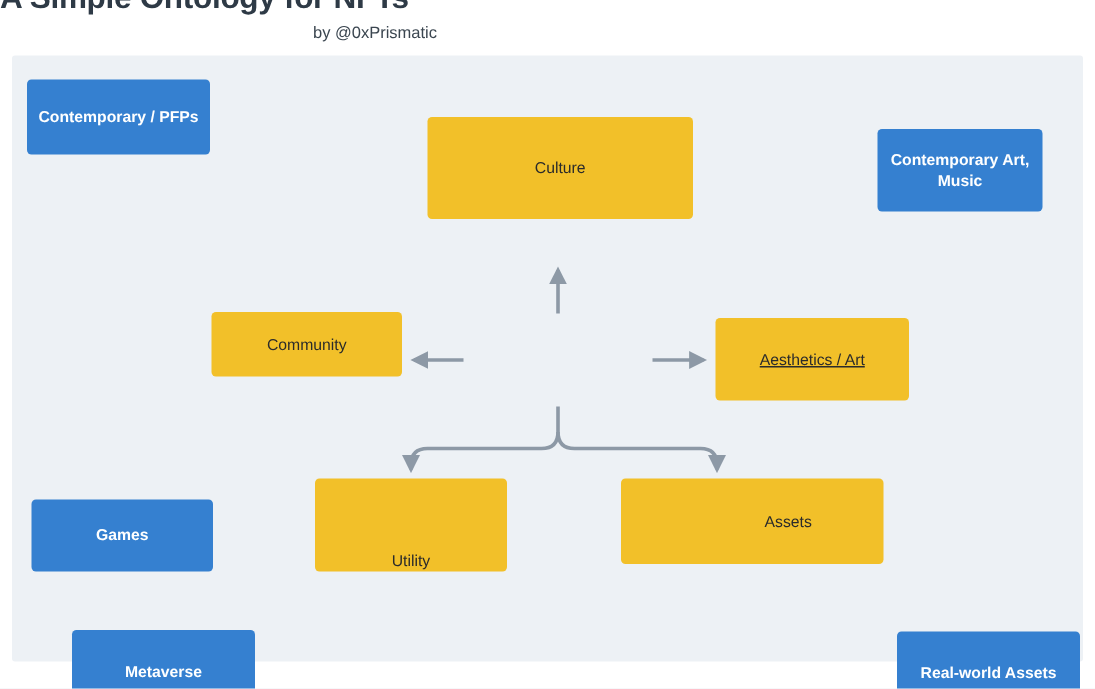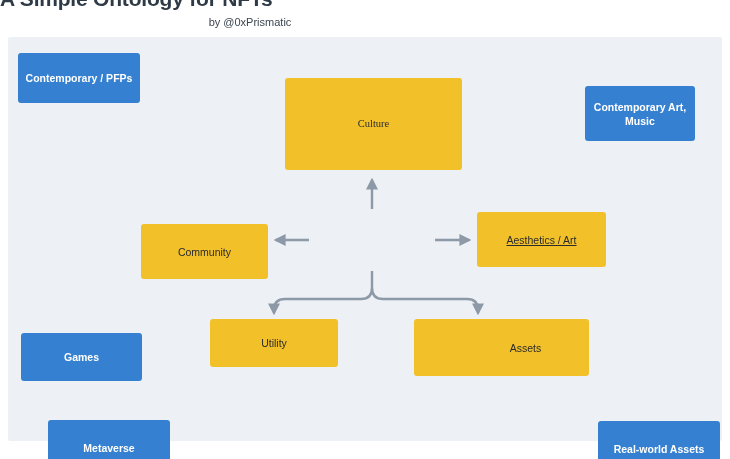--- a/index.html
+++ b/index.html
@@ -32,25 +32,25 @@
   
   .node{
     position:absolute;display:flex;align-items:center;justify-content:center;
     text-align:center;border-radius:3px;
     font-size:10.5px;line-height:14px;
   }
   .node.yellow{background:#F2C029;color:#2b2b2b;}
   .node.red{background:#D63A5C;color:#ffffff;}
   .node.blue{background:#3580D0;color:#ffffff;font-weight:bold;}
 
-  #node-culture     {left:285px;top:78px; width:177px;height:92px;font-family:Liberation Serif, serif;}
+  #node-culture     {left:285px;top:78px; width:177px;height:68px;}
   #node-nfts        {left:310px;top:210px;width:124px;height:60px;}
-  #node-community   {left:141px;top:224px;width:127px;height:55px;}
+  #node-community   {left:141px;top:208px;width:127px;height:43px;}
   #node-aesthetics  {left:477px;top:212px;width:129px;height:55px;text-decoration:underline;}
-  #node-utility     {left:210px;top:319px;width:128px;height:48px;}
+  #node-utility     {left:210px;top:319px;width:128px;height:62px;align-items:flex-end;}
   #node-assets      {left:414px;top:319px;width:127px;height:57px;padding-left:48px;}
 
   #node-collectibles{left:18px; top:53px; width:122px;height:50px;}
   #node-contemporary{left:585px;top:38px; width:110px;height:55px;margin-top:48px;}
   #node-games       {left:21px; top:333px;width:121px;height:48px;}
   #node-metaverse   {left:48px; top:420px;width:122px;height:55px;}
   #node-realworld   {left:598px;top:421px;width:122px;height:55px;}
 
   
   #wires{position:absolute;left:0;top:0;width:730px;height:459px;pointer-events:none;}

